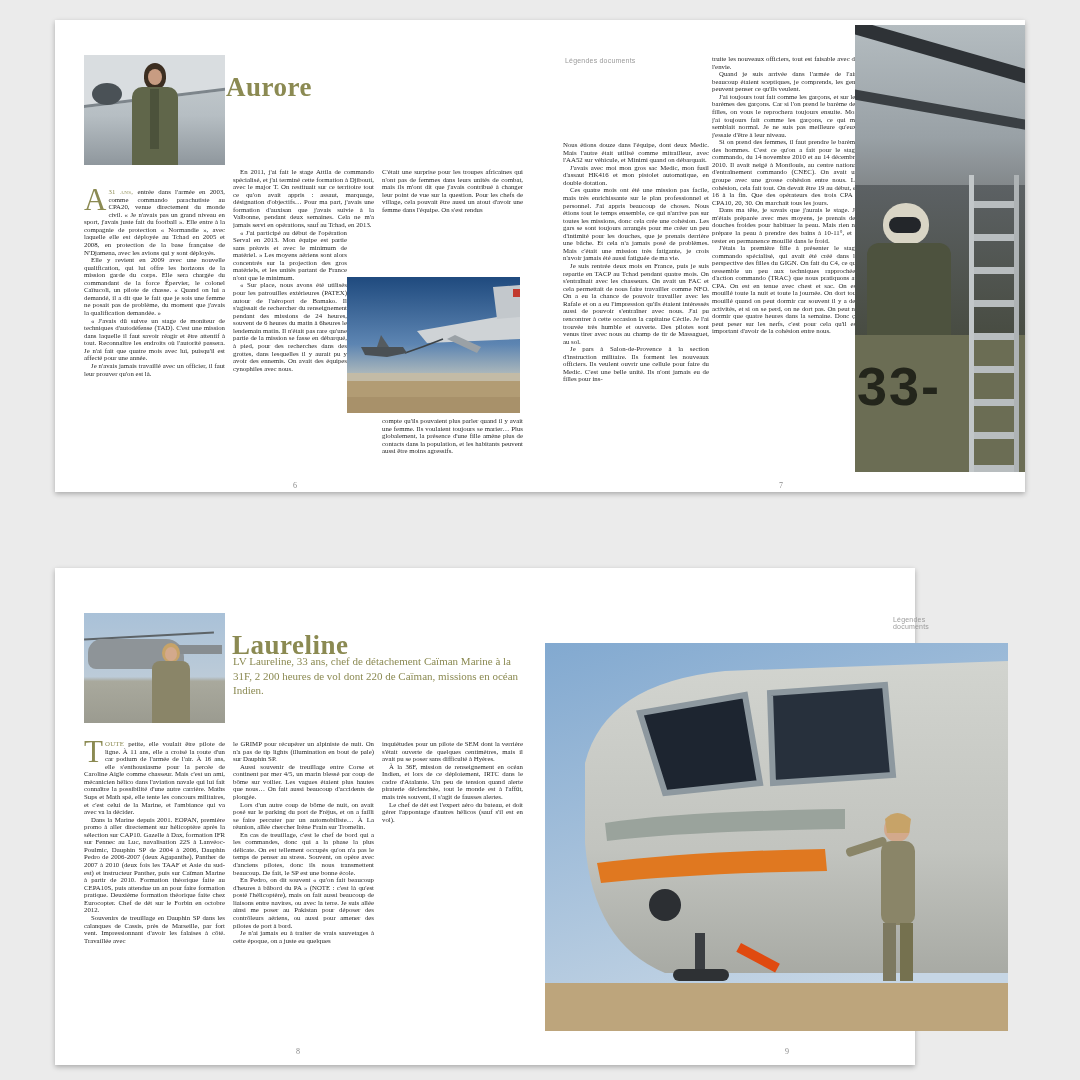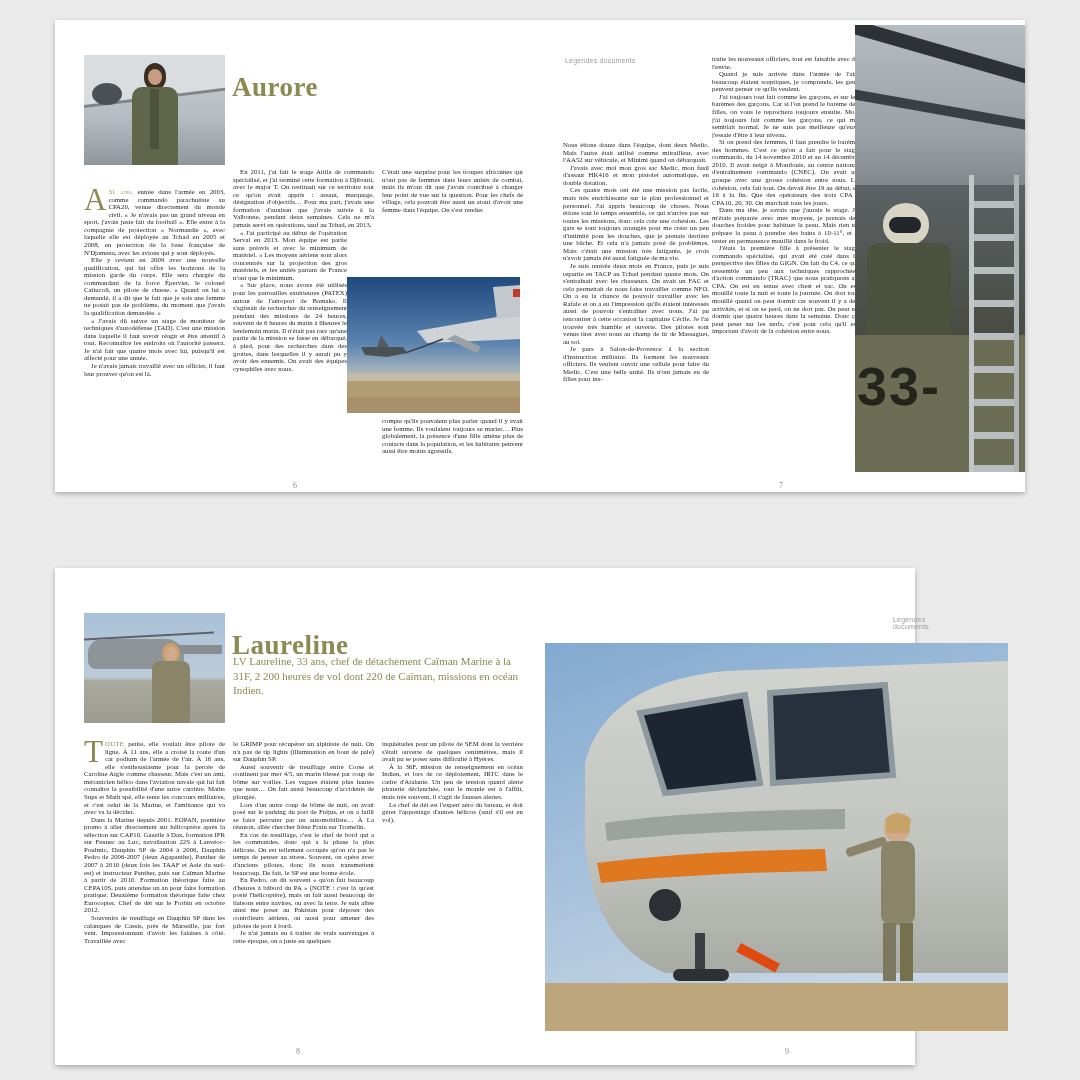--- a/index.html
+++ b/index.html
@@ -60,21 +60,21 @@
 
     <div class="photo" id="photo1">
       <div class="fuselage"></div>
       <div class="intake"></div>
       <div class="hair"></div>
       <div class="face"></div>
       <div class="torso"></div>
       <div class="strap"></div>
     </div>
 
-    <h1 class="title" style="left:177px;top:34px;">Aurore</h1>
+    <h1 class="title" style="left:171px;top:34px;">Aurore</h1>
     <div class="legend" style="left:510px;top:37px;">Légendes documents</div>
 
     <div class="col" style="left:29px;top:168px;height:292px;">
         <p class="para noindent"><span class="dropcap">À</span><span class="lead">31 ans,</span> entrée dans l'armée en 2003, comme commando parachutiste au CPA20, venue directement du monde civil. « Je n'avais pas un grand niveau en sport, j'avais juste fait du football ». Elle entre à la compagnie de protection « Normandie », avec laquelle elle est déployée au Tchad en 2005 et 2008, en protection de la base française de N'Djamena, avec les avions qui y sont déployés.</p>
         <p class="para">Elle y revient en 2009 avec une nouvelle qualification, qui lui offre les horizons de la mission garde du corps. Elle sera chargée du commandant de la force Épervier, le colonel Caïtucoli, un pilote de chasse. « Quand on lui a demandé, il a dit que le fait que je sois une femme ne posait pas de problème, du moment que j'avais la qualification demandée. »</p>
         <p class="para">« J'avais dû suivre un stage de moniteur de techniques d'autodéfense (TAD). C'est une mission dans laquelle il faut savoir réagir et être attentif à tout. Reconnaître les endroits où l'autorité passera. Je n'ai fait que quatre mois avec lui, puisqu'il est affecté pour une année.</p>
         <p class="para">Je n'avais jamais travaillé avec un officier, il faut leur prouver qu'on est là.</p>
       </div>
     <div class="col" style="left:178px;top:148px;height:312px;">
         <p class="para">En 2011, j'ai fait le stage Attila de commando spécialisé, et j'ai terminé cette formation à Djibouti, avec le major T. On restituait sur ce territoire tout ce qu'on avait appris : assaut, marquage, désignation d'objectifs… Pour ma part, j'avais une formation d'auxisan que j'avais suivie à la Valbonne, pendant deux semaines. Cela ne m'a jamais servi en opérations, sauf au Tchad, en 2013.</p>

